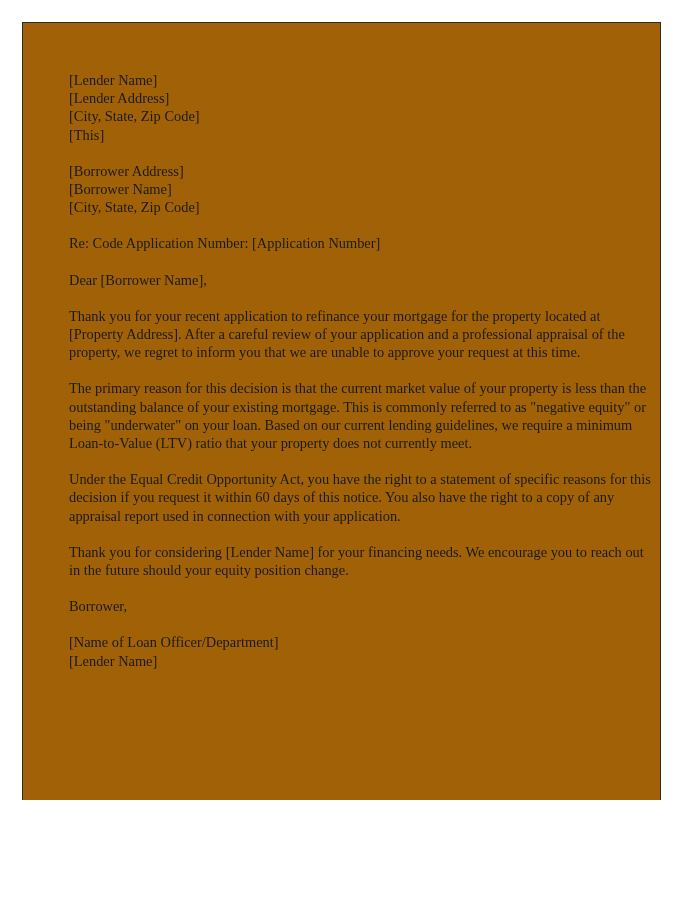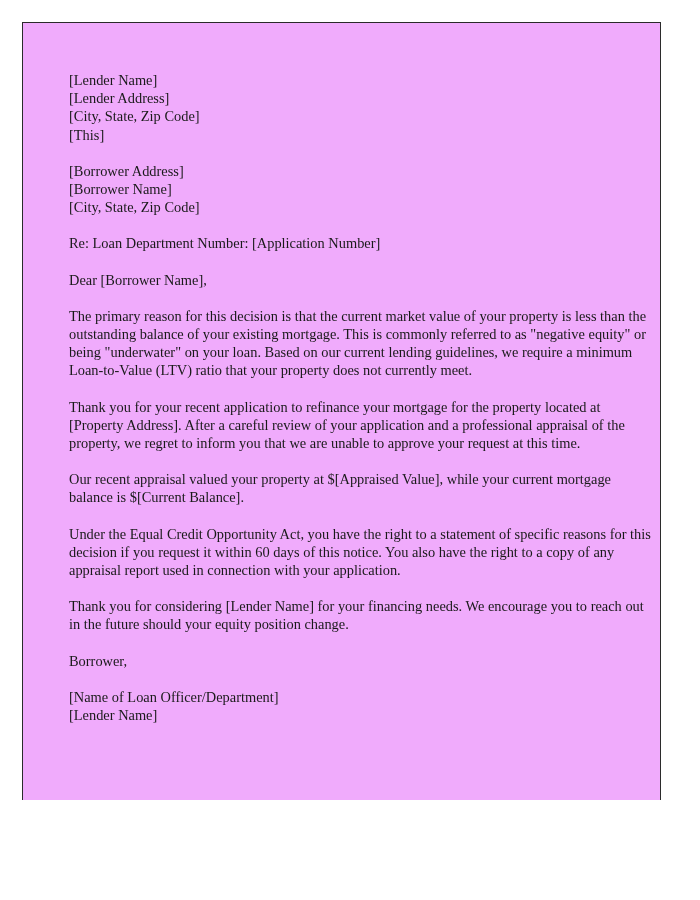--- a/index.html
+++ b/index.html
@@ -21,21 +21,21 @@
     position: absolute;
     left: 22px;
     top: 22px;
     width: 639px;
     height: 778px;
     border-left: 1.5px solid #2b2b2b;
     border-top: 1.5px solid #2b2b2b;
     border-right: 1.5px solid #2b2b2b;
     border-bottom: none;
     box-sizing: border-box;
-    background: #f0abfc;
+    background: #a16207;
   }
 
   .letter-body {
     position: absolute;
     left: 46px;
     top: 48px;
     width: 584px;
     font-size: 14.4px;
     line-height: 18.2px;
     text-align: left;
@@ -76,27 +76,26 @@
     </div>
 
     <div class="addr-gap"></div>
 
     <div class="block">
       <p class="line">[Borrower Address]</p>
       <p class="line">[Borrower Name]</p>
       <p class="line">[City, State, Zip Code]</p>
     </div>
 
-    <p class="para">Re: Loan Department Number: [Application Number]</p>
+    <p class="para">Re: Code Application Number: [Application Number]</p>
 
     <p class="para">Dear [Borrower Name],</p>
 
+    <p class="para">Thank you for your recent application to refinance your mortgage for the property located at [Property Address]. After a careful review of your application and a professional appraisal of the property, we regret to inform you that we are unable to approve your request at this time.</p>
     <p class="para">The primary reason for this decision is that the current market value of your property is less than the outstanding balance of your existing mortgage. This is commonly referred to as "negative equity" or being "underwater" on your loan. Based on our current lending guidelines, we require a minimum Loan-to-Value (LTV) ratio that your property does not currently meet.</p>
-    <p class="para">Thank you for your recent application to refinance your mortgage for the property located at [Property Address]. After a careful review of your application and a professional appraisal of the property, we regret to inform you that we are unable to approve your request at this time.</p>
-    <p class="para">Our recent appraisal valued your property at $[Appraised Value], while your current mortgage balance is $[Current Balance].</p>
     <p class="para">Under the Equal Credit Opportunity Act, you have the right to a statement of specific reasons for this decision if you request it within 60 days of this notice. You also have the right to a copy of any appraisal report used in connection with your application.</p>
     <p class="para">Thank you for considering [Lender Name] for your financing needs. We encourage you to reach out in the future should your equity position change.</p>
 
     <p class="para">Borrower,</p>
 
     <div class="block tight">
       <p class="line">[Name of Loan Officer/Department]</p>
       <p class="line">[Lender Name]</p>
     </div>
 

